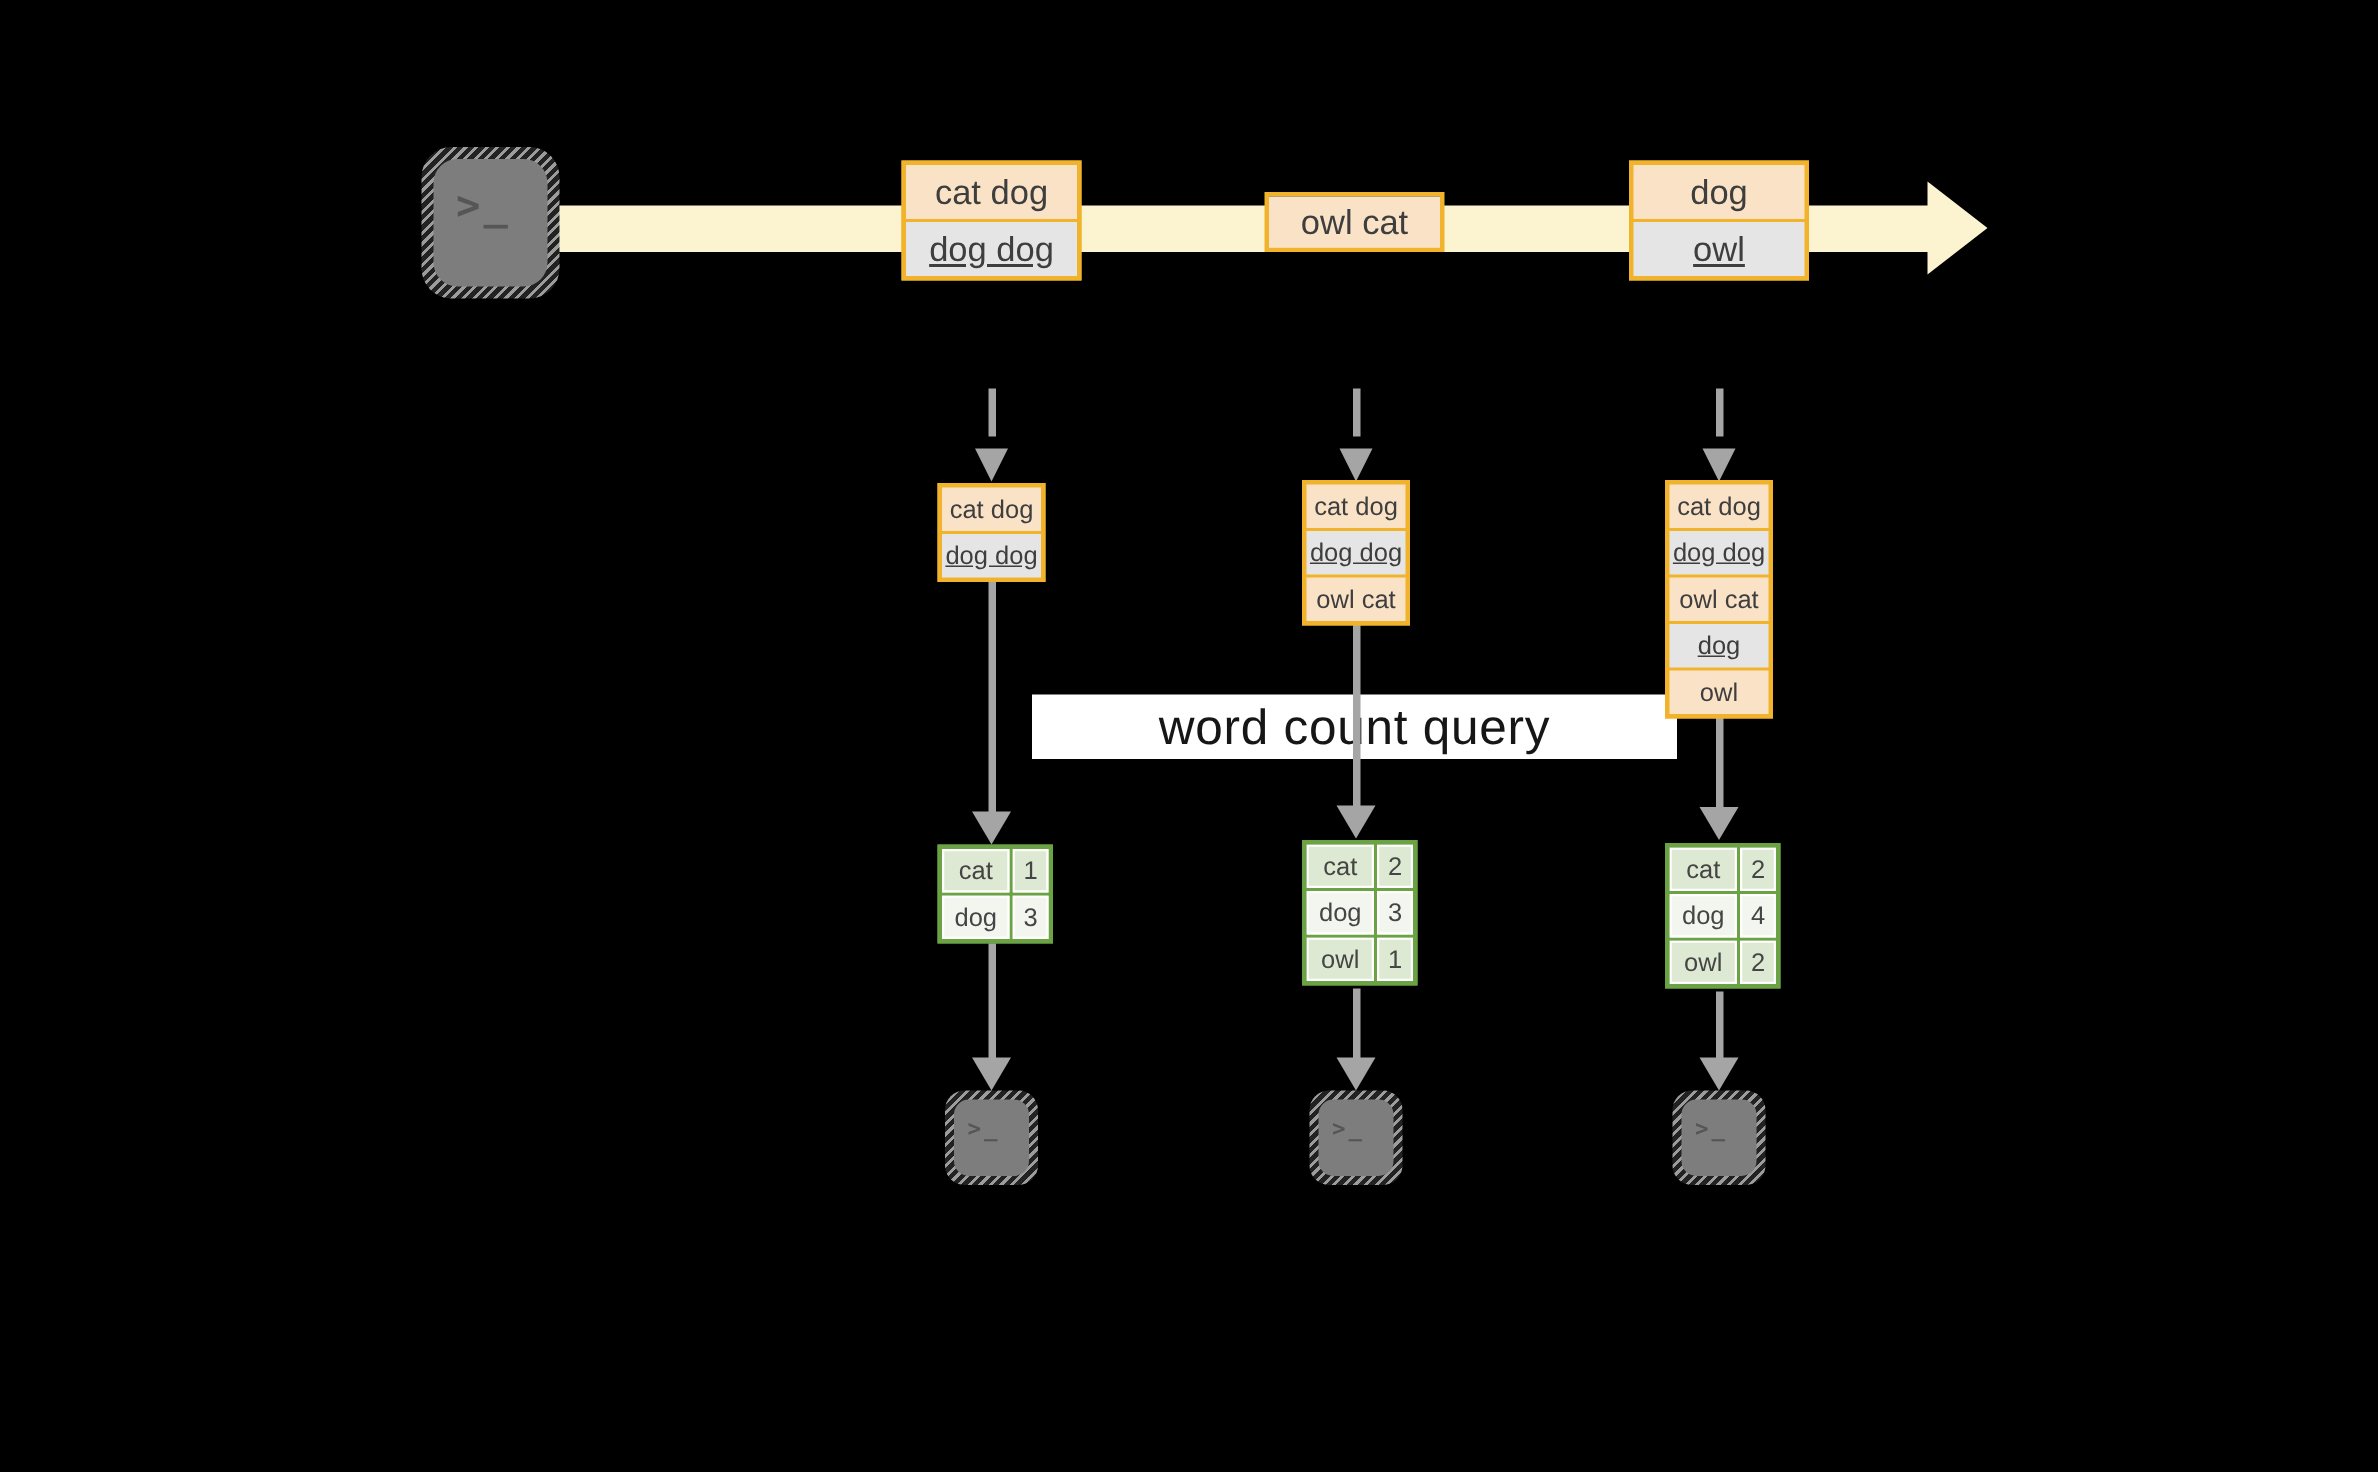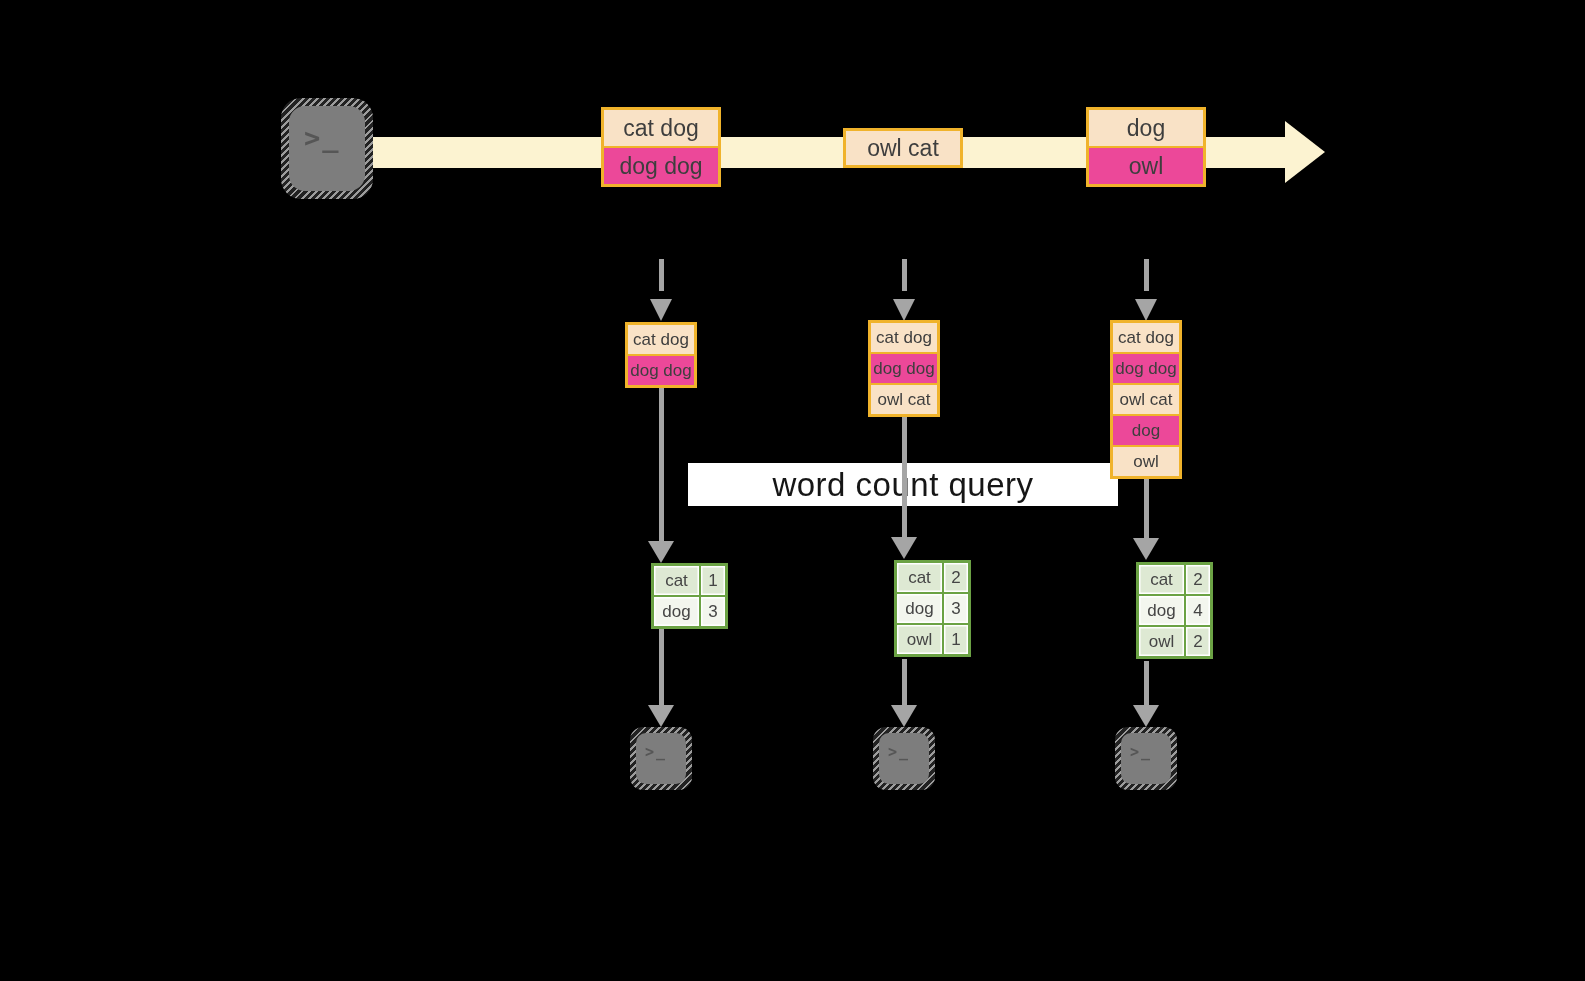--- a/index.html
+++ b/index.html
@@ -10,21 +10,21 @@
   .band{position:absolute;left:300px;top:137px;width:986px;height:31px;background:#fcf3d1;z-index:1;}
   .band-head{position:absolute;left:1285px;top:121px;width:0;height:0;z-index:1;
              border-top:31px solid transparent;border-bottom:31px solid transparent;
              border-left:40px solid #fcf3d1;}
 
   
   .obox{position:absolute;border:3px solid #f0b32b;background:#f0b32b;
         display:flex;flex-direction:column;gap:2px;z-index:5;}
   .orow{flex:1;display:flex;align-items:center;justify-content:center;color:#3e3e3e;}
   .fill-a{background:#f9e2c6;}
-  .fill-b{background:#ec4899;}
+  .fill-b{background:#e5e5e5;text-decoration:underline;}
 
   .ebox{width:114px;font-size:23px;z-index:2;}
   #ebox1{left:601px;top:107px;height:74px;}
   #ebox2{left:843px;top:128px;height:34px;}
   #ebox3{left:1086px;top:107px;height:74px;}
 
   .sbox{width:66px;font-size:17px;}
   #sbox1{left:625px;top:322px;height:60px;}
   #sbox2{left:868px;top:320px;height:91px;}
   #sbox3{left:1110px;top:320px;height:153px;}
@@ -38,21 +38,21 @@
   .vline{position:absolute;width:5px;background:#a5a5a5;z-index:4;}
   .vhead{position:absolute;width:0;height:0;z-index:4;
          border-left:13px solid transparent;border-right:13px solid transparent;
          border-top:22px solid #a5a5a5;}
   .dhead{position:absolute;width:0;height:0;z-index:4;
          border-left:11px solid transparent;border-right:11px solid transparent;
          border-top:22px solid #a5a5a5;}
 
   
   .gtable{position:absolute;background:#6ba244;border:3px solid #6ba244;
-          display:grid;grid-template-columns:45px 24px;gap:2px;z-index:3;margin-left:26px;}
+          display:grid;grid-template-columns:45px 24px;gap:2px;z-index:3;}
   .gcell{height:29px;display:flex;align-items:center;justify-content:center;
          font-size:17px;color:#454545;box-shadow:inset 0 0 0 1.5px #fff;}
   .g-a{background:#dee9d3;}
   .g-b{background:#f3f6ee;}
   #gtable1{left:625px;top:563px;}
   #gtable2{left:868px;top:560px;}
   #gtable3{left:1110px;top:562px;}
 
   
   .term{position:absolute;z-index:3;

